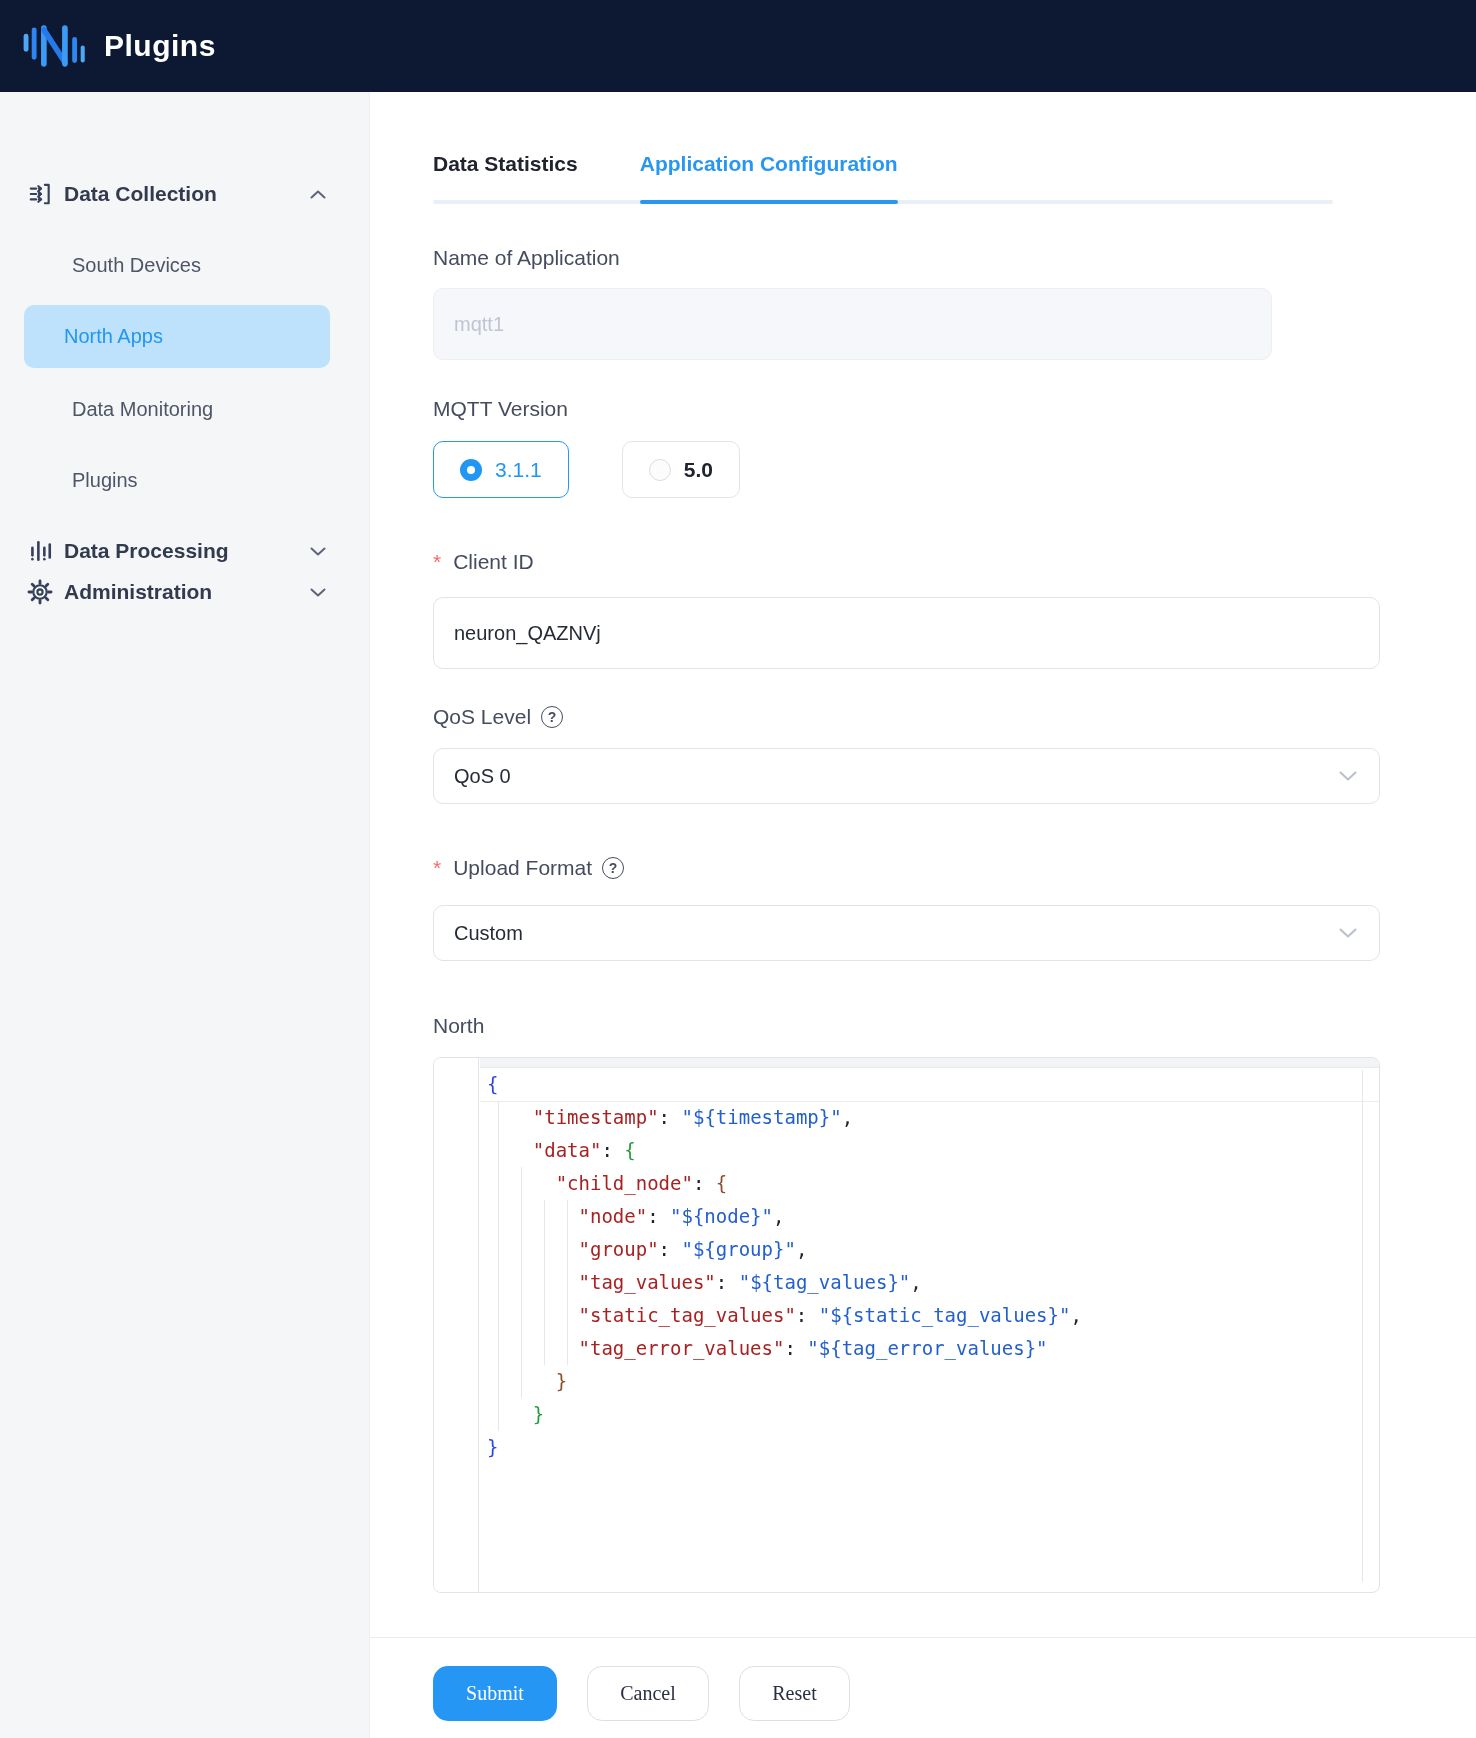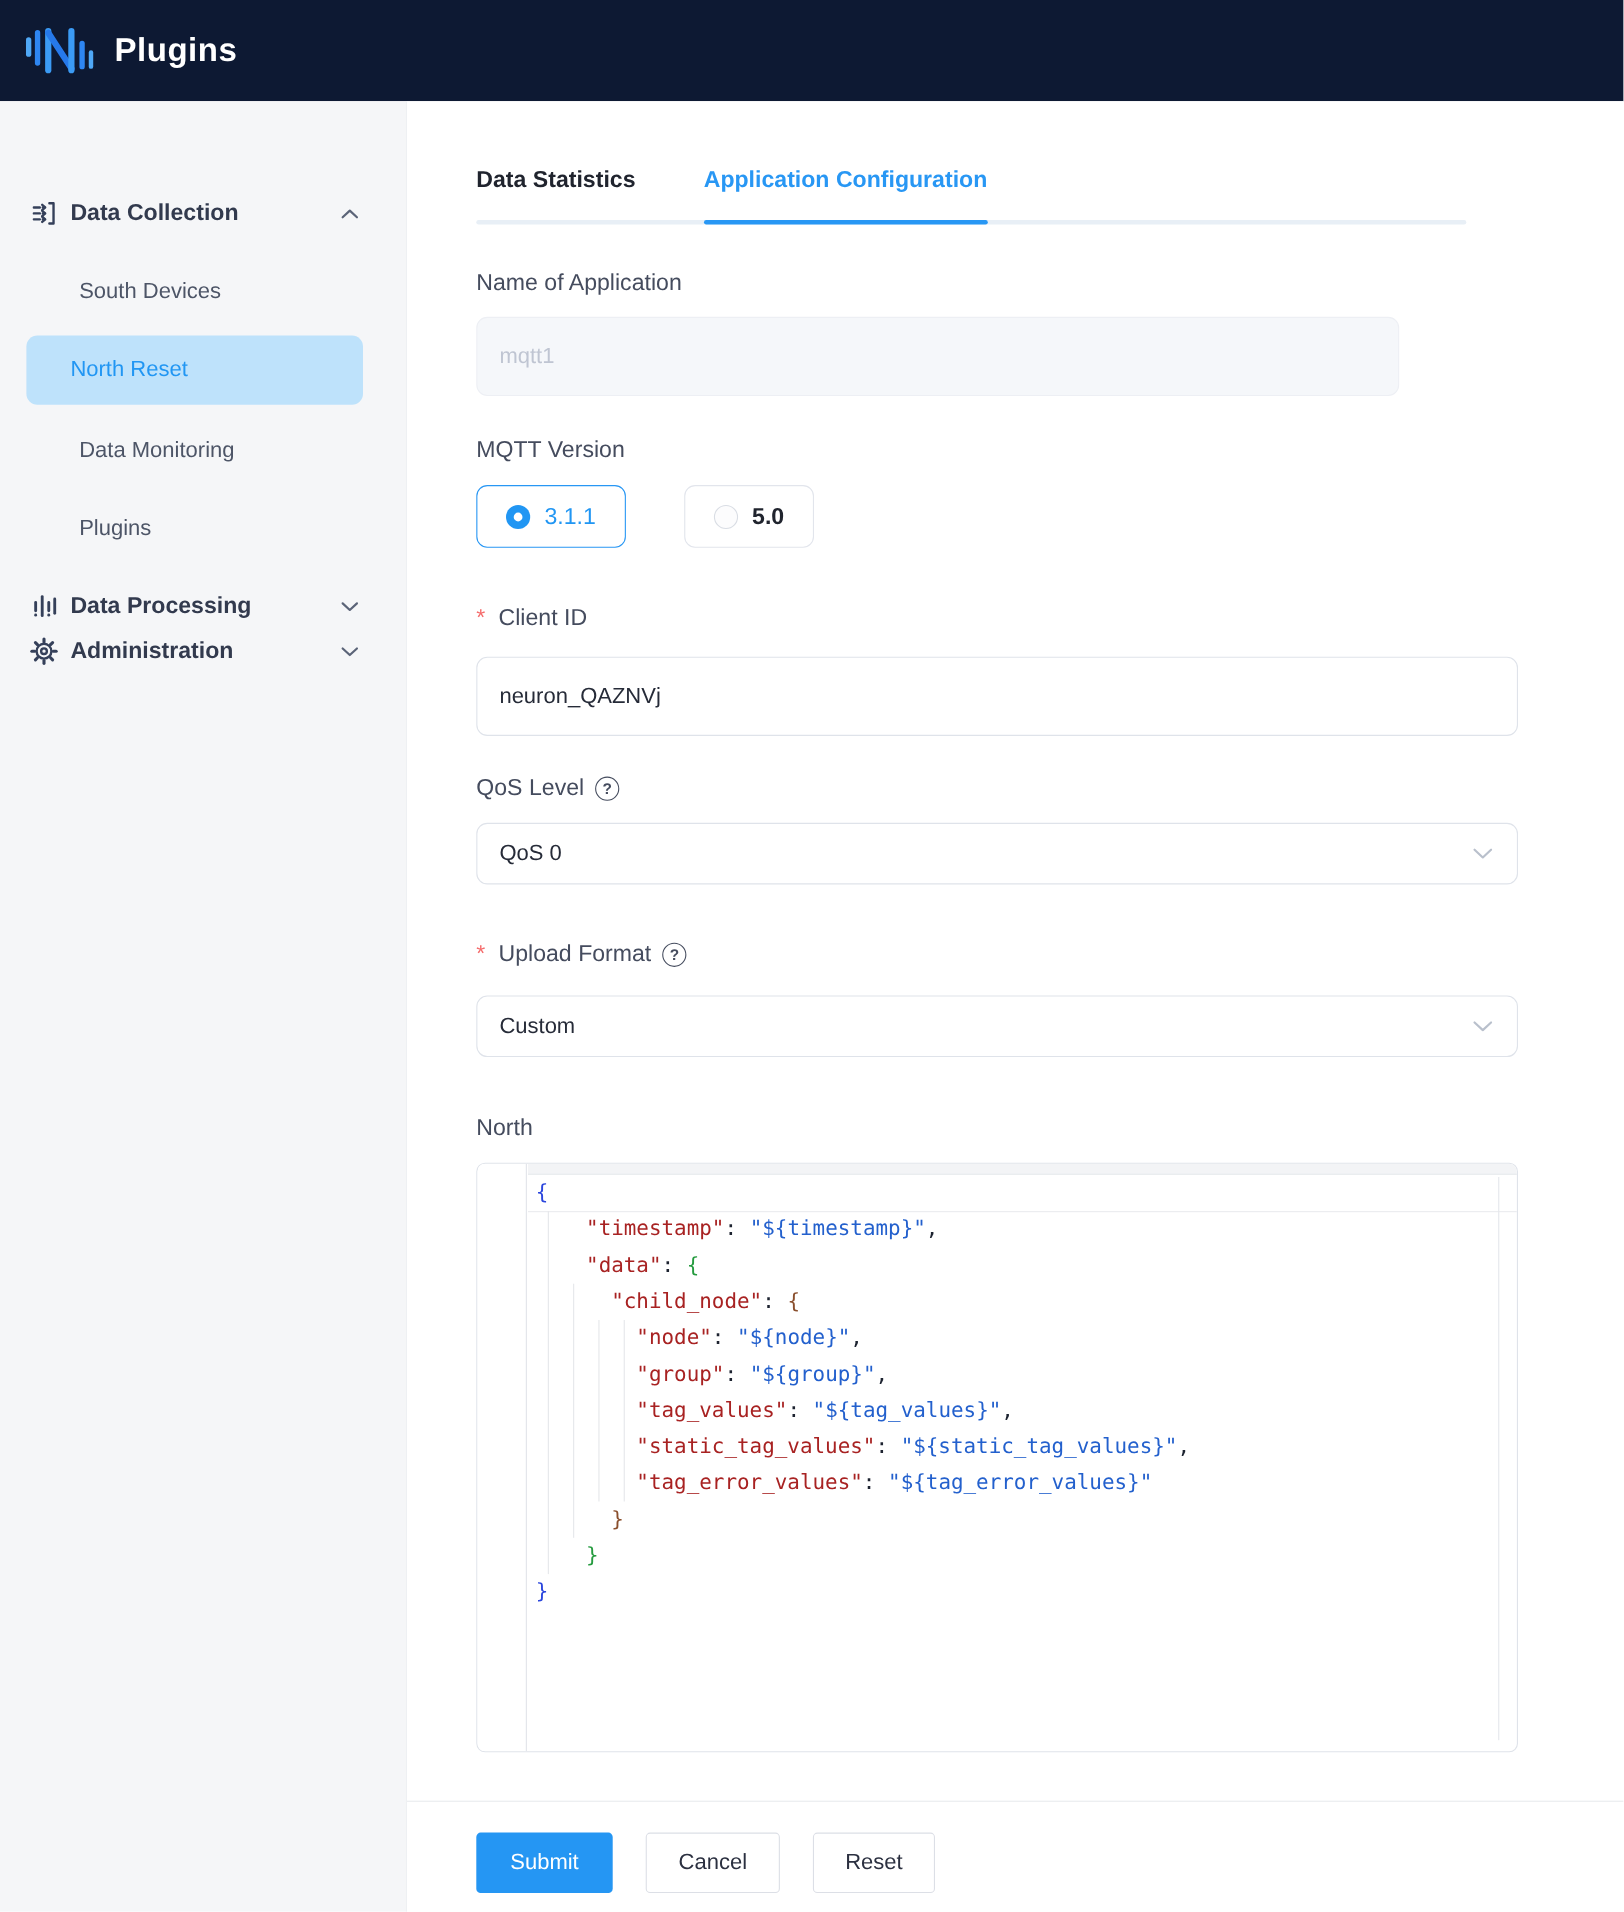--- a/index.html
+++ b/index.html
@@ -87,22 +87,22 @@
   .tk-plain    { color:#1d2330; }
   .tk-key      { color:#a82222; }
   .tk-value    { color:#2360cd; }
   .tk-bracket1 { color:#2b46dd; }
   .tk-bracket2 { color:#259b3f; }
   .tk-bracket3 { color:#8a4f2d; }
 
   
   .footer-rule { position:absolute; left:0; right:0; top:1545px; height:1px; background:#e9ebee; }
   .footer { position:absolute; left:63px; top:1574px; display:flex; gap:30px; }
-  .btn { height:55px; border-radius:4px; font-size:20px; display:flex; align-items:center;
-         justify-content:center; cursor:pointer; font-family:Liberation Sans, sans-serif; }
+  .btn { height:55px; border-radius:15px; font-size:20px; display:flex; align-items:center;
+         justify-content:center; cursor:pointer; font-family:Liberation Serif, serif; }
   .btn.primary { width:124px; background:#2596f3; color:#fff; border:none; }
   .btn.plain { width:122px; background:#fff; color:#2b3040; border:1px solid #dcdfe6; }
   .btn.plain.reset { width:111px;text-align:right; }
 
   svg { display:block; }
 </style>
 </head>
 <body>
 
 <div class="app">
@@ -144,21 +144,21 @@
             <polyline points="1.5,7.5 8,1.5 14.5,7.5"></polyline>
           </svg>
       </span>
     </div>
 
     <div class="nav-sub" style="top:148px;">
       <span class="slabel">South Devices</span>
     </div>
 
     <div class="nav-pill" style="top:213px;">
-      <span class="slabel">North Reset</span>
+      <span class="slabel">North Apps</span>
     </div>
 
     <div class="nav-sub" style="top:292px;">
       <span class="slabel">Data Monitoring</span>
     </div>
 
     <div class="nav-sub" style="top:363px;">
       <span class="slabel">Plugins</span>
     </div>
 

